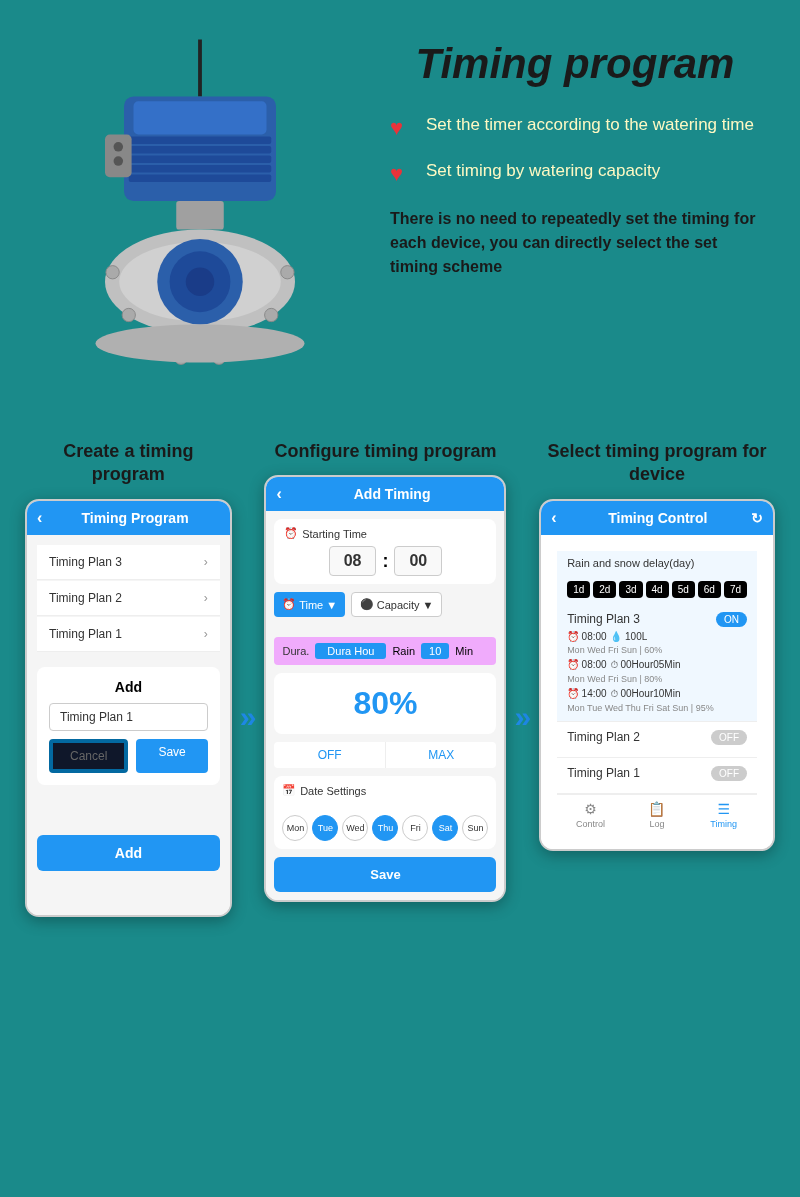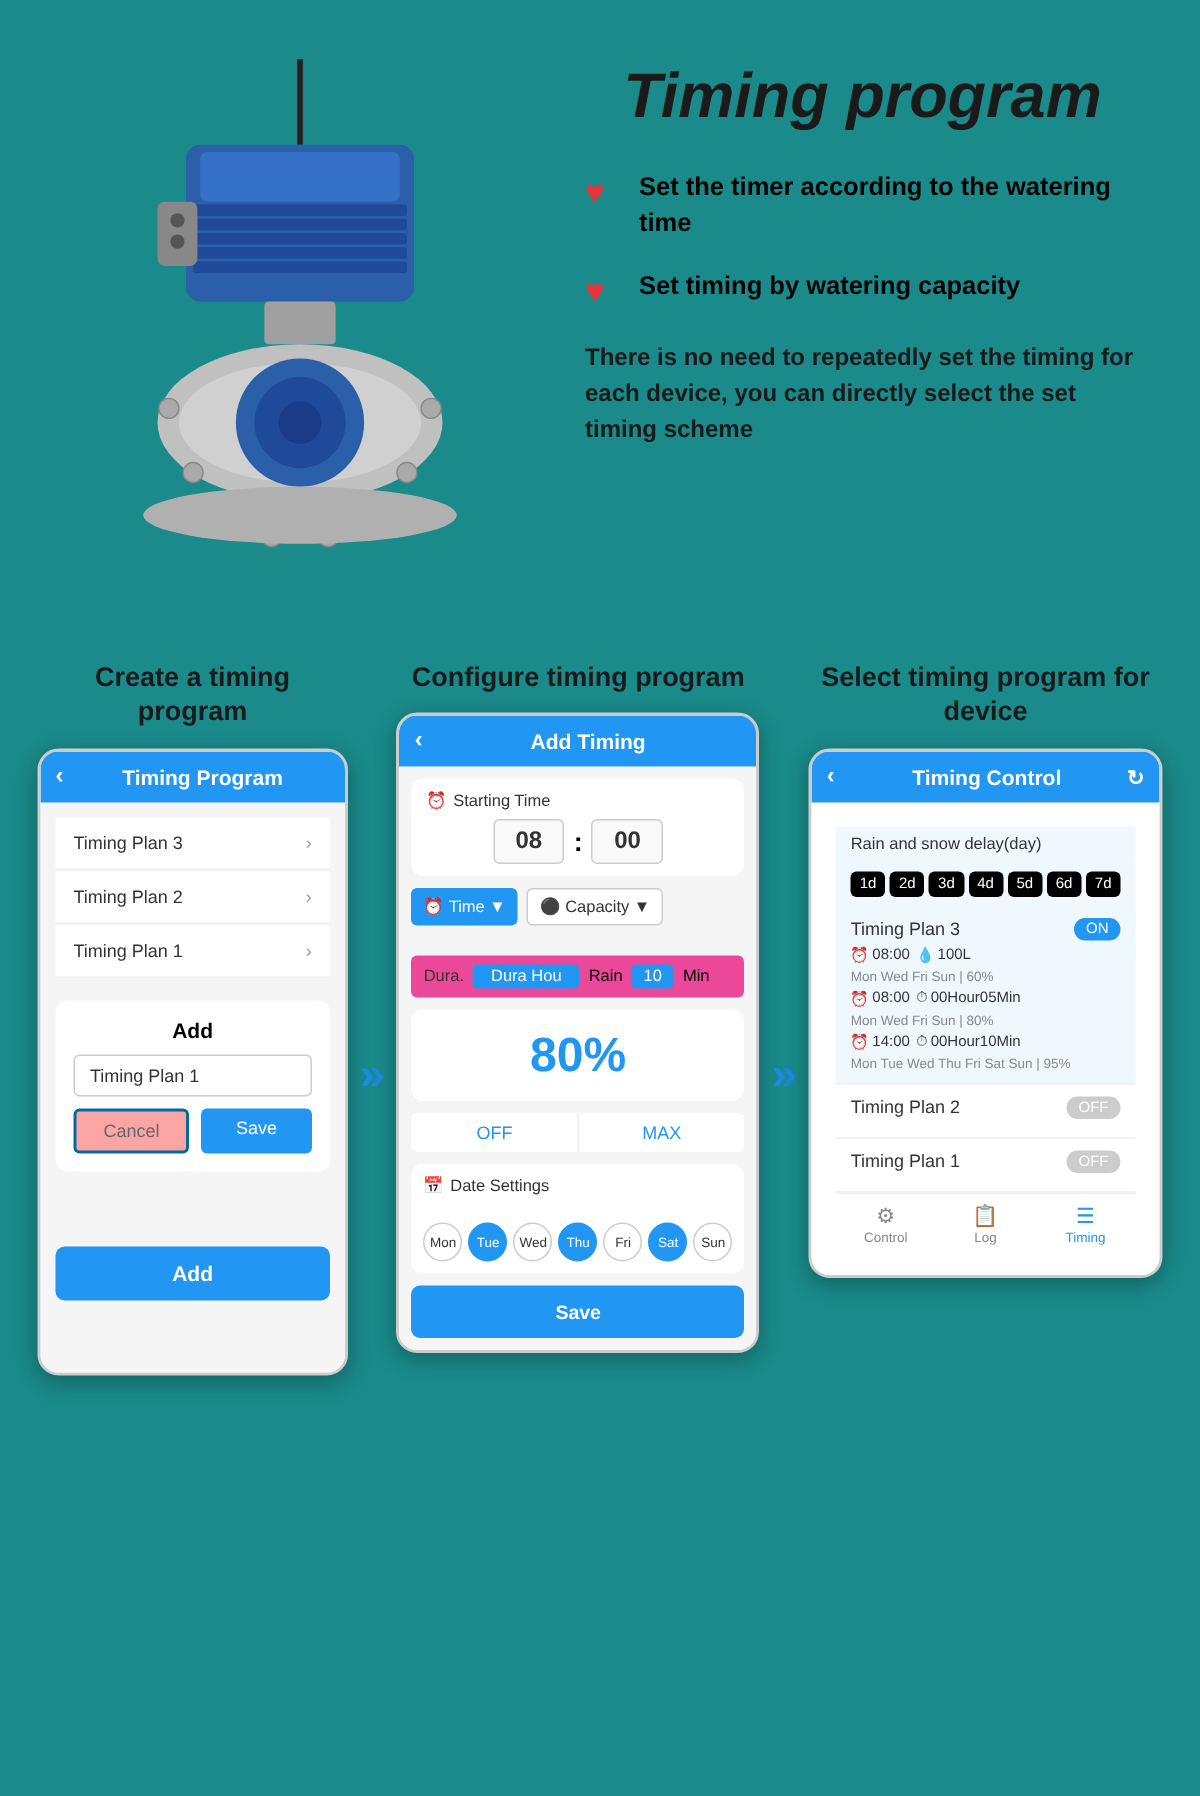--- a/index.html
+++ b/index.html
@@ -55,22 +55,22 @@
 
     .heart-icon {
       color: #e8333a;
       font-size: 22px;
       min-width: 24px;
       margin-top: 2px;
     }
 
     .feature-text {
       font-size: 17px;
-      font-weight: bold;
-      color: #000000;
+      font-weight: normal;
+      color: #fef9c3;
       line-height: 1.4;
     }
 
     .description-text {
       margin-top: 20px;
       font-size: 16px;
       font-weight: bold;
       color: #1a1a1a;
       line-height: 1.5;
     }
@@ -179,22 +179,22 @@
       margin-bottom: 8px;
     }
 
     .dialog-buttons {
       display: flex;
       gap: 8px;
     }
 
     .btn-cancel {
       flex: 1;
-      background: #fca5a5;
-      border: 2px solid #0369a1;
+      background: #0f172a;
+      border: 4px solid #0369a1;
       border-radius: 4px;
       padding: 6px;
       font-size: 12px;
       text-align: center;
       color: #666;
     }
 
     .btn-save {
       flex: 1;
       background: #2196F3;
@@ -283,21 +283,21 @@
       border: 1px solid #ccc;
       border-radius: 4px;
       padding: 5px 8px;
       font-size: 11px;
       display: flex;
       align-items: center;
       gap: 3px;
     }
 
     .dura-row {
-      background: #ec4899;
+      background: #f0abfc;
       border-radius: 4px;
       padding: 6px 8px;
       display: flex;
       align-items: center;
       gap: 6px;
       font-size: 11px;
       margin-bottom: 8px;
       margin-top: 20px;
     }
 

